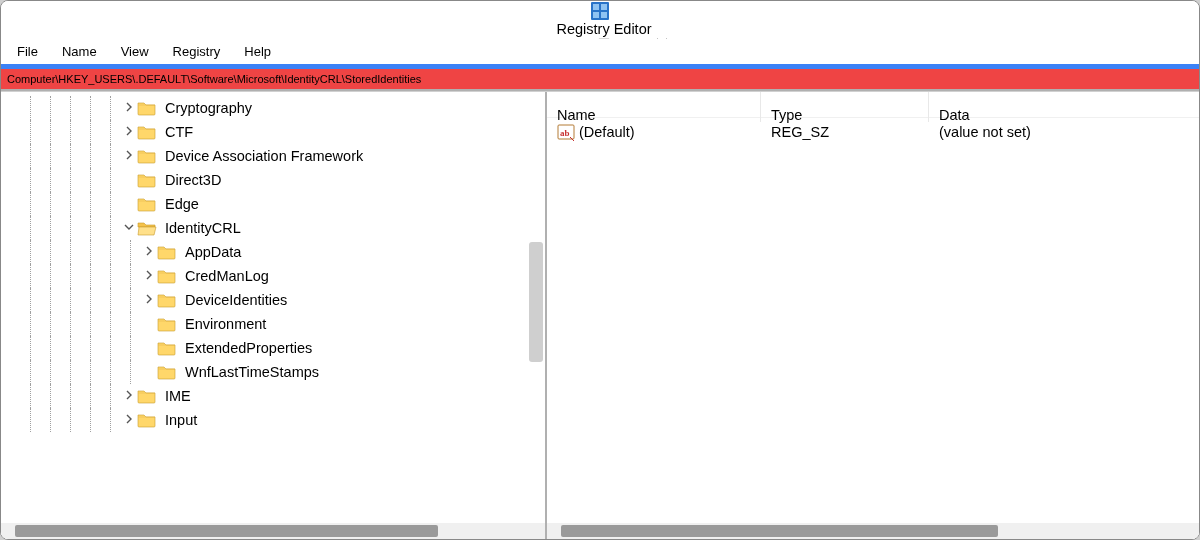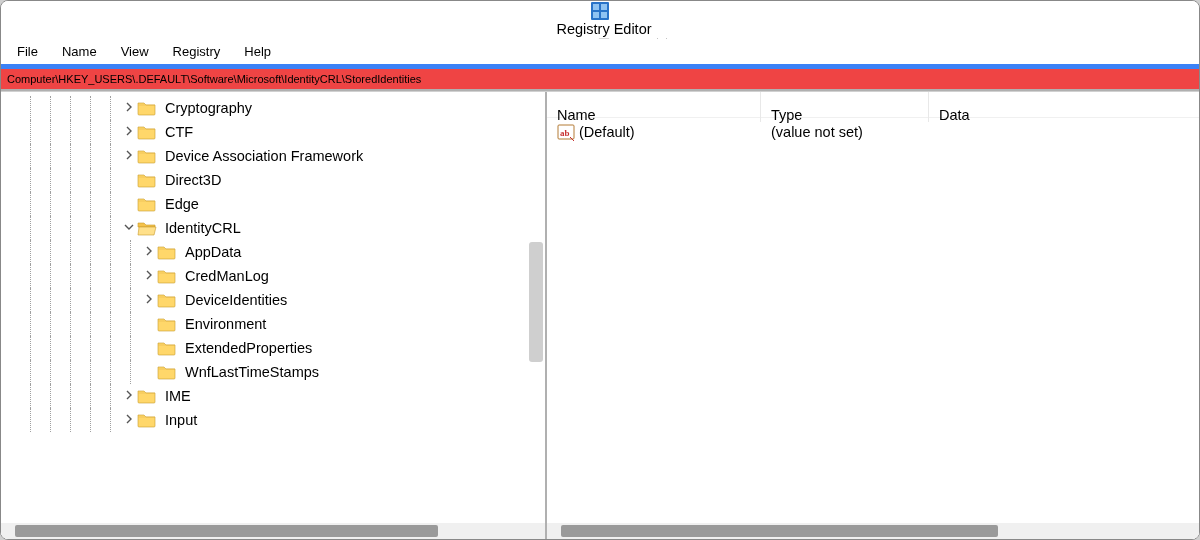--- a/index.html
+++ b/index.html
@@ -518,20 +518,21 @@
       <div class="list-body" id="list-body">
           <div class="list-row">
             <span class="cell" style="width: 214px; display: flex; align-items: center;">
               <span class="value-icon">
                 <svg width="18" height="18" viewBox="0 0 18 18">
                   <use href="#string-value"></use>
                 </svg>
               </span>
               <span>(Default)</span>
             </span>
+            <span class="cell" style="width: 168px;">REG_SZ</span>
             <span class="cell">(value not set)</span>
           </div>
         </div>
       <div class="hscroll-track">
         <div class="hscroll-thumb" id="right-hthumb" style="width: 70%;"></div>
       </div>
     </div>
 
   </div>
 </div>

